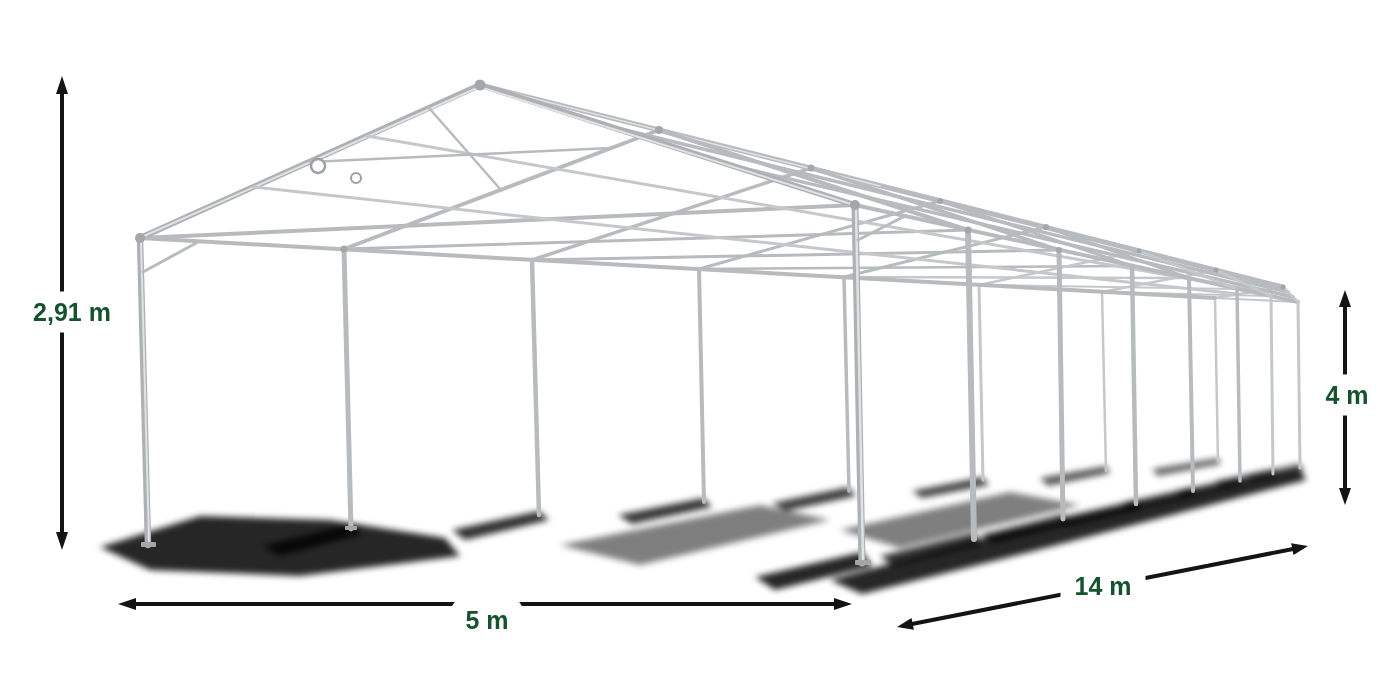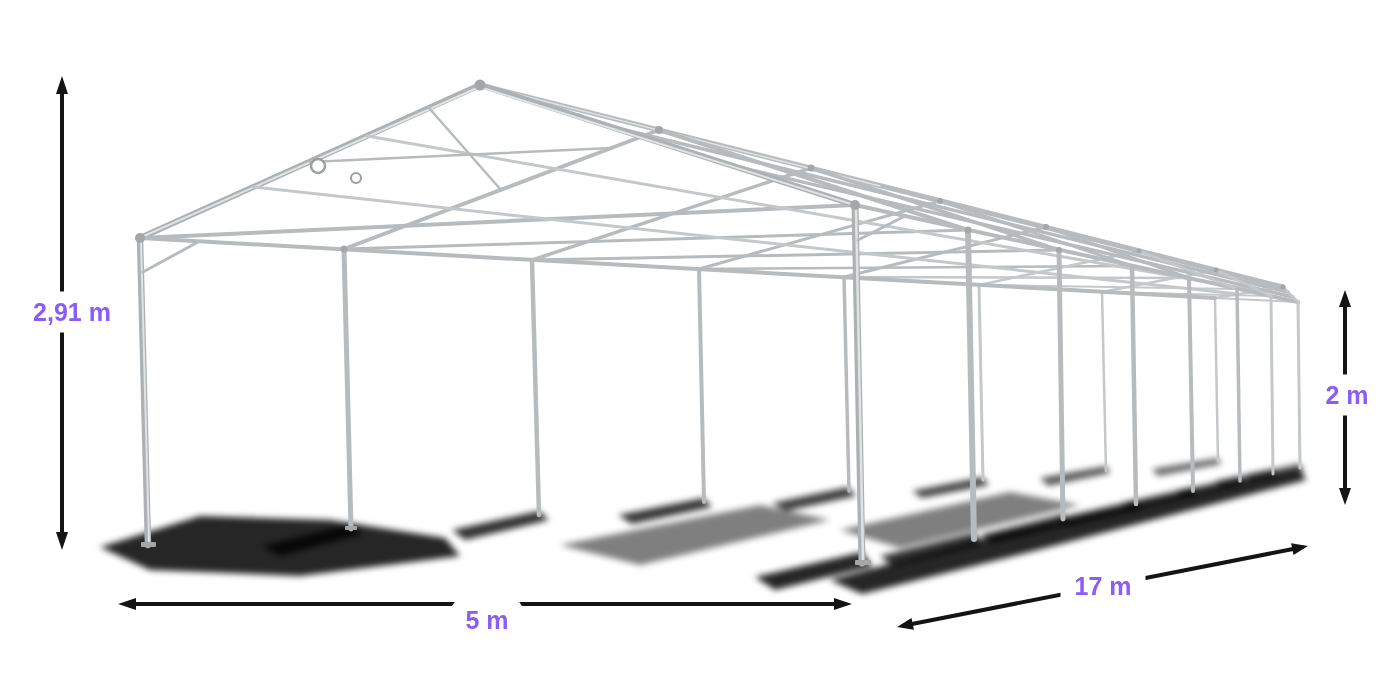--- a/index.html
+++ b/index.html
@@ -17,21 +17,21 @@
   .hl{stroke:#e0e3e4;fill:none;stroke-linecap:round;}
   .fitting{fill:#a3a7a9;}
   .ring{fill:#ffffff;stroke:#9aa0a2;}
   .shadow{fill:#050505;}
   .arrow-shaft{stroke:#141414;stroke-width:4;stroke-linecap:round;fill:none;}
   .arrow-head{fill:#141414;}
   .dim-label{
     position:absolute;
     transform:translate(-50%,-50%);
     background:#ffffff;
-    color:#8b5cf6;
+    color:#14532d;
     font-size:25px;
     font-weight:bold;
     line-height:1;
     padding:8px 14px;
     border-radius:10px;
     white-space:nowrap;
   }
 </style>
 </head>
 <body>
@@ -191,19 +191,19 @@
 
     <g>
       <line class="arrow-shaft" x1="912" y1="624" x2="1293" y2="549"></line>
       <polygon class="arrow-head" points="897,627 913.9,629.8 911.5,618"></polygon>
       <polygon class="arrow-head" points="1308,546 1291.1,543.2 1293.5,555"></polygon>
     </g>
   </svg>
 
   <div class="dim-label" style="left:72px; top:312px;">2,91 m</div>
 
-  <div class="dim-label" style="left:1347px; top:395px;">2 m</div>
+  <div class="dim-label" style="left:1347px; top:395px;">4 m</div>
 
   <div class="dim-label" style="left:487px; top:604px;margin-top:16px;">5 m</div>
 
-  <div class="dim-label" style="left:1103px; top:586px;">17 m</div>
+  <div class="dim-label" style="left:1103px; top:586px;">14 m</div>
 
 </div>
 
 </body></html>

